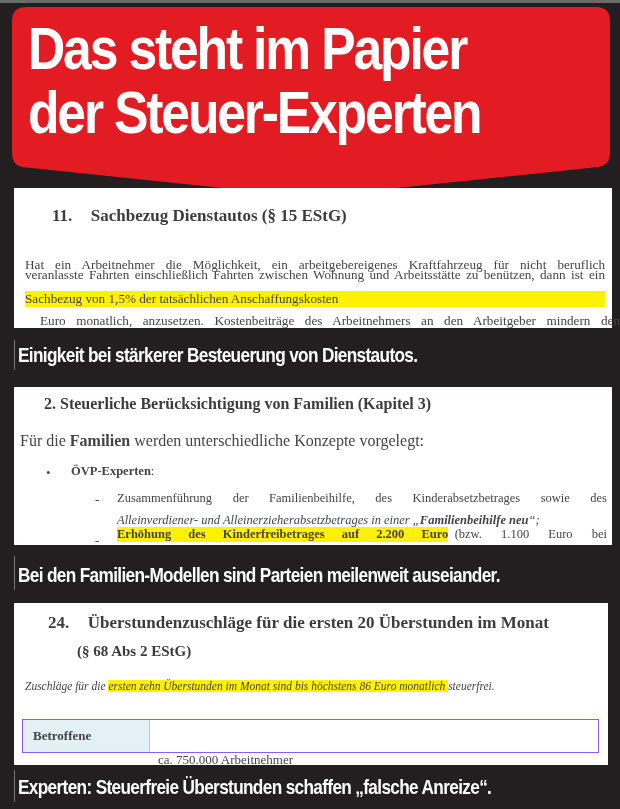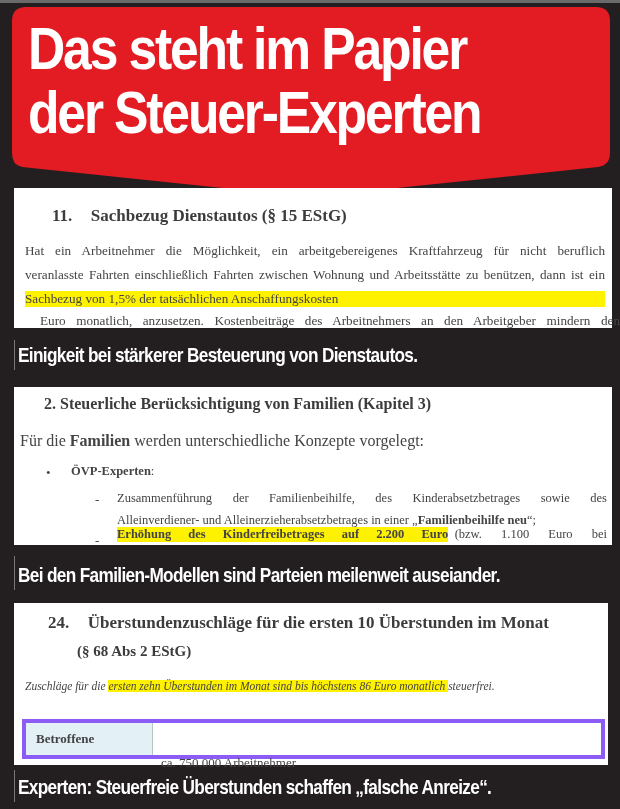--- a/index.html
+++ b/index.html
@@ -43,21 +43,21 @@
   .caption {
     position: absolute; left: 18px; color: #ffffff;
     font-family: "Liberation Sans", sans-serif; font-weight: bold;
     font-size: 21px; letter-spacing: -0.8px;
     transform: scaleX(0.82); transform-origin: left center;
     white-space: nowrap;
   }
   .cap-rule { position: absolute; left: 14px; width: 1px; background: #777; }
   .table {
     position: absolute; left: 8px; top: 116px; width: 575px; height: 32px;
-    border: 4px solid #8b5cf6; display: flex;
+    border: 1px solid #8b5cf6; display: flex;
   }
   .table .th {
     width: 127px; background: #e3f0f5; border-right: 1px solid #b9c6c9;
     font-family: "Liberation Serif", serif; font-weight: bold; font-size: 13px;
     color: #444; padding: 8px 0 0 10px; box-sizing: border-box;
   }
   .table .td {
     flex: 1; font-family: "Liberation Serif", serif; font-size: 13px; color: #444;
     padding: 8px 0 0 8px; box-sizing: border-box; margin-top: 24px;
   }
@@ -76,21 +76,21 @@
     <div>der Steuer-Experten</div>
   </div>
 </div>
 
 <div class="doc doc1">
   <div class="serif-line" style="left:38px; top:18px; font-size:17px; font-weight:bold; color:#3c3c3c;">
     <span>11.</span>
     <span style="display:inline-block; width:10px;"></span>
     <span>Sachbezug Dienstautos (§ 15 EStG)</span>
   </div>
-  <div class="serif-line justify" style="left:11px; top:55px; width:580px;">Hat ein Arbeitnehmer die Möglichkeit, ein arbeitgebereigenes Kraftfahrzeug für nicht beruflich</div>
+  <div class="serif-line justify" style="left:11px; top:69px; width:580px;">Hat ein Arbeitnehmer die Möglichkeit, ein arbeitgebereigenes Kraftfahrzeug für nicht beruflich</div>
   <div class="serif-line justify" style="left:11px; top:79px; width:580px;">veranlasste Fahrten einschließlich Fahrten zwischen Wohnung und Arbeitsstätte zu benützen, dann ist ein</div>
   <div class="serif-line" style="left:11px; top:103px; width:580px; display:flex; justify-content:space-between;flex-direction:column;">
     <span class="hl">Sachbezug von 1,5% der tatsächlichen Anschaffungskosten</span>
   </div>
   <div class="serif-line justify" style="left:26px; top:125px; width:580px;">Euro monatlich, anzusetzen. Kostenbeiträge des Arbeitnehmers an den Arbeitgeber mindern den</div>
 </div>
 
 <div class="cap-rule" style="top:340px; height:30px;"></div>
 <div class="caption" style="top:343px;">Einigkeit bei stärkerer Besteuerung von Dienstautos.</div>
 
@@ -98,38 +98,38 @@
   <div class="serif-line" style="left:30px; top:8px; font-size:16px; font-weight:bold; color:#3c3c3c;">2. Steuerliche Berücksichtigung von Familien (Kapitel 3)</div>
   <div class="serif-line" style="left:6px; top:45px; font-size:16px;">
     <span>Für die </span><b>Familien</b><span> werden unterschiedliche Konzepte vorgelegt:</span>
   </div>
   <div class="serif-line" style="left:32px; top:78px; font-size:13px;">•</div>
   <div class="serif-line" style="left:57px; top:77px; font-size:12.5px;">
     <b>ÖVP-Experten</b><span>:</span>
   </div>
   <div class="serif-line" style="left:81px; top:104px;">-</div>
   <div class="serif-line justify" style="left:103px; top:104px; width:490px; font-size:12.5px;">Zusammenführung der Familienbeihilfe, des Kinderabsetzbetrages sowie des</div>
-  <div class="serif-line" style="left:103px; top:126px; font-size:12.5px;">
+  <div class="serif-line" style="left:103px; top:126px; font-size:12.5px;font-style:italic;">
     <span>Alleinverdiener- und Alleinerzieherabsetzbetrages in einer „</span><b>Familienbeihilfe neu</b><span>“;</span>
   </div>
   <div class="serif-line" style="left:81px; top:145px;">-</div>
   <div class="serif-line" style="left:103px; top:140px; width:490px; display:flex; justify-content:space-between; font-size:12.5px;text-align:center;">
     <b class="hl" style="word-spacing:14px;">Erhöhung des Kinderfreibetrages auf 2.200 Euro</b>
     <span style="word-spacing:16px;"> (bzw. 1.100 Euro bei</span>
   </div>
 </div>
 
 <div class="cap-rule" style="top:556px; height:34px;"></div>
 <div class="caption" style="top:563px;">Bei den Familien-Modellen sind Parteien meilenweit auseiander.</div>
 
 <div class="doc doc3">
   <div class="serif-line" style="left:34px; top:10px; font-size:17px; font-weight:bold; color:#3c3c3c;">
     <span>24.</span>
     <span style="display:inline-block; width:10px;"></span>
-    <span>Überstundenzuschläge für die ersten 10 Überstunden im Monat</span>
+    <span>Überstundenzuschläge für die ersten 20 Überstunden im Monat</span>
   </div>
   <div class="serif-line" style="left:63px; top:40px; font-size:15px; font-weight:bold; color:#3c3c3c;text-align:right;">(§ 68 Abs 2 EStG)</div>
   <div class="serif-line" style="left:11px; top:77px; font-size:11.5px;font-style:italic;">
     <span>Zuschläge für die </span><span class="hl">ersten zehn Überstunden im Monat sind bis höchstens 86 Euro monatlich </span><span>steuerfrei.</span>
   </div>
   <div class="table">
     <div class="th">Betroffene</div>
     <div class="td">ca. 750.000 Arbeitnehmer</div>
   </div>
 </div>

